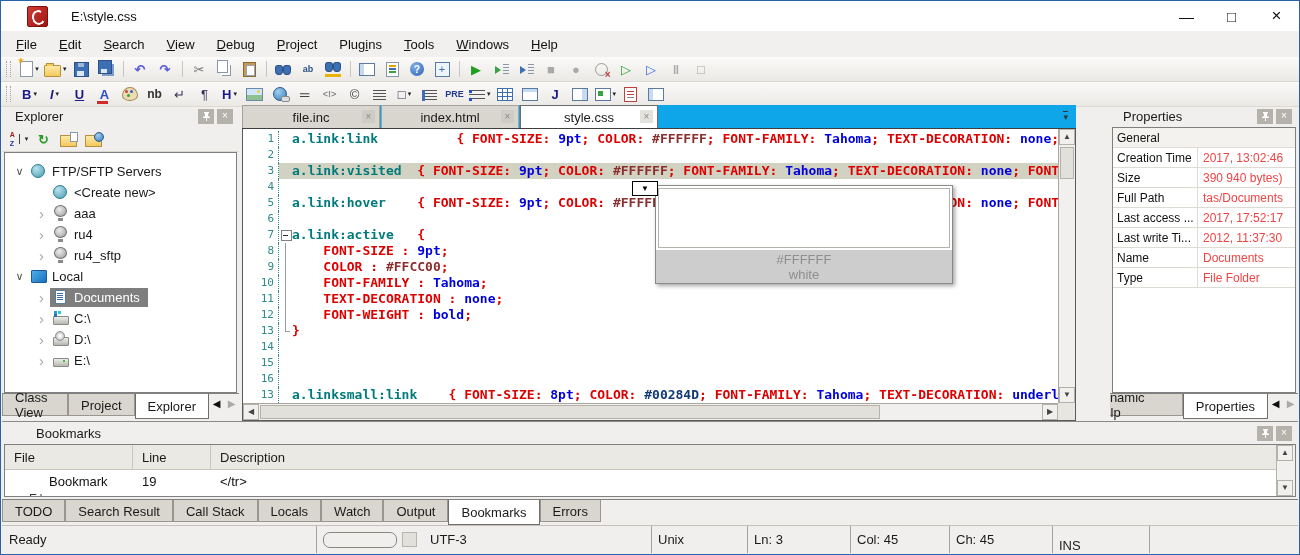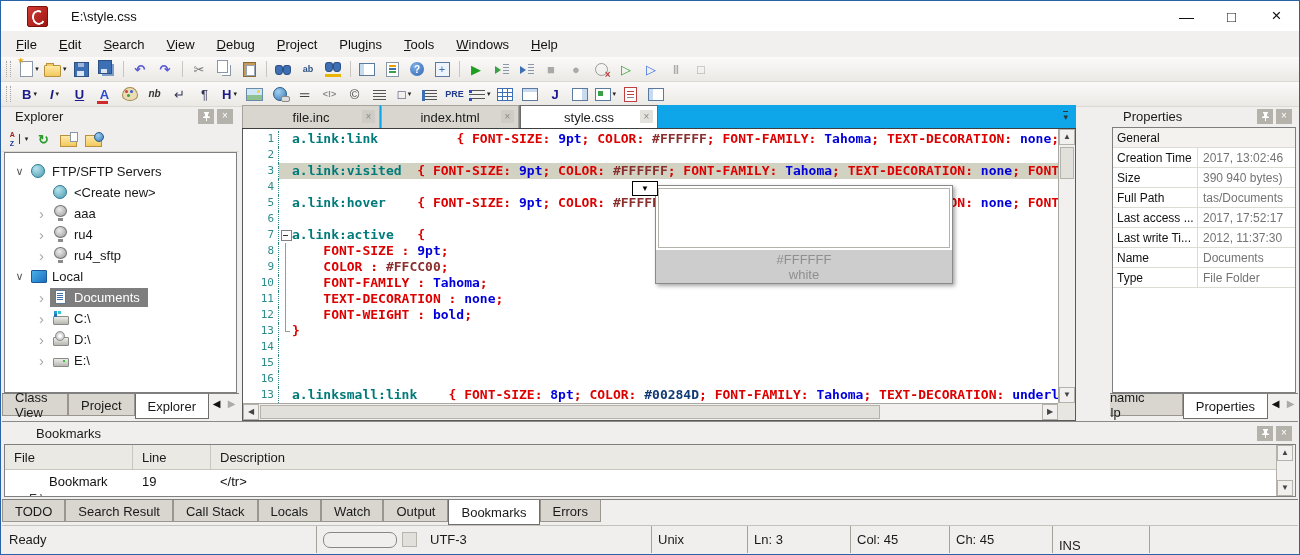--- a/index.html
+++ b/index.html
@@ -176,21 +176,21 @@
         display:flex;align-items:center;justify-content:center;font-size:8px;color:#444;line-height:1;}
   .vthumb{position:absolute;left:1px;top:18px;width:14px;height:32px;background:#e2e0da;border:1px solid #b5b2ac;box-sizing:border-box;}
   .hthumb{position:absolute;top:1px;left:17px;width:620px;height:14px;background:#e2e0da;border:1px solid #b5b2ac;box-sizing:border-box;}
   .corner{position:absolute;right:0;bottom:0;width:17px;height:17px;background:#e8e6e1;}
 
   
   .rightpanel{width:188px;flex:none;display:flex;flex-direction:column;margin-left:31px;}
   .pgrid{flex:1;margin:0 2px;background:#fff;border:1px solid #7f7f7f;overflow:hidden;font-size:12px;}
   .grow{height:19px;display:flex;align-items:center;border-bottom:1px solid #dedbd5;}
   .grow .gl{width:80px;flex:none;padding-left:4px;color:#111;white-space:nowrap;overflow:hidden;border-right:1px solid #dedbd5;height:100%;display:flex;align-items:center;}
-  .grow .gv{flex:1;padding-left:5px;color:#737373;white-space:nowrap;overflow:hidden;}
+  .grow .gv{flex:1;padding-left:5px;color:#ef4444;white-space:nowrap;overflow:hidden;}
   .grow.group{background:#f3f2ef;padding-left:4px;color:#111;}
   .rtabs{overflow:hidden;}
   .rtabs .btab.clipped{margin-left:-29px;}
 
   
   .bottompanel{position:absolute;top:420px;left:1px;right:1px;height:106px;background:#f0efee;border-top:1px solid #8a8a8a;}
   .bm-header{height:22px;display:flex;align-items:center;padding:0 6px 0 34px;color:#1a1a1a;}
   .bmtable{height:51px;margin:0 2px;background:#fff;border:1px solid #7f7f7f;position:relative;overflow:hidden;}
   .bmhead{height:24px;background:#ebe9e3;display:flex;border-bottom:1px solid #c9c6c0;}
   .bmhead .hc{display:flex;align-items:center;padding-left:9px;border-right:1px solid #c9c6c0;box-sizing:border-box;color:#1a1a1a;}
@@ -334,21 +334,21 @@
         <span class="g ul" style="color:#1a1a8a;font-weight:bold;">U</span>
       </span>
       <span class="tbtn">
         <span class="g" style="color:#2a4ad0;font-weight:bold;">A</span>
         <span class="colorbar" style="background:#d02a2a"></span>
       </span>
       <span class="tbtn">
         <span class="shp shape-palette"></span>
       </span>
       <span class="tbtn">
-        <span class="g" style="color:#333333;font-size:10px;font-weight:bold;letter-spacing:0;font-style:italic;">nb</span>
+        <span class="g" style="color:#333333;font-size:12px;font-weight:bold;letter-spacing:0;">nb</span>
       </span>
       <span class="tbtn">
         <span class="g" style="color:#333355;">↵</span>
       </span>
       <span class="tbtn">
         <span class="g" style="color:#333355;">¶</span>
       </span>
       <span class="tbtn">
         <span class="g" style="color:#1a1a8a;font-weight:bold;">H</span>
         <span class="dd">▾</span>

